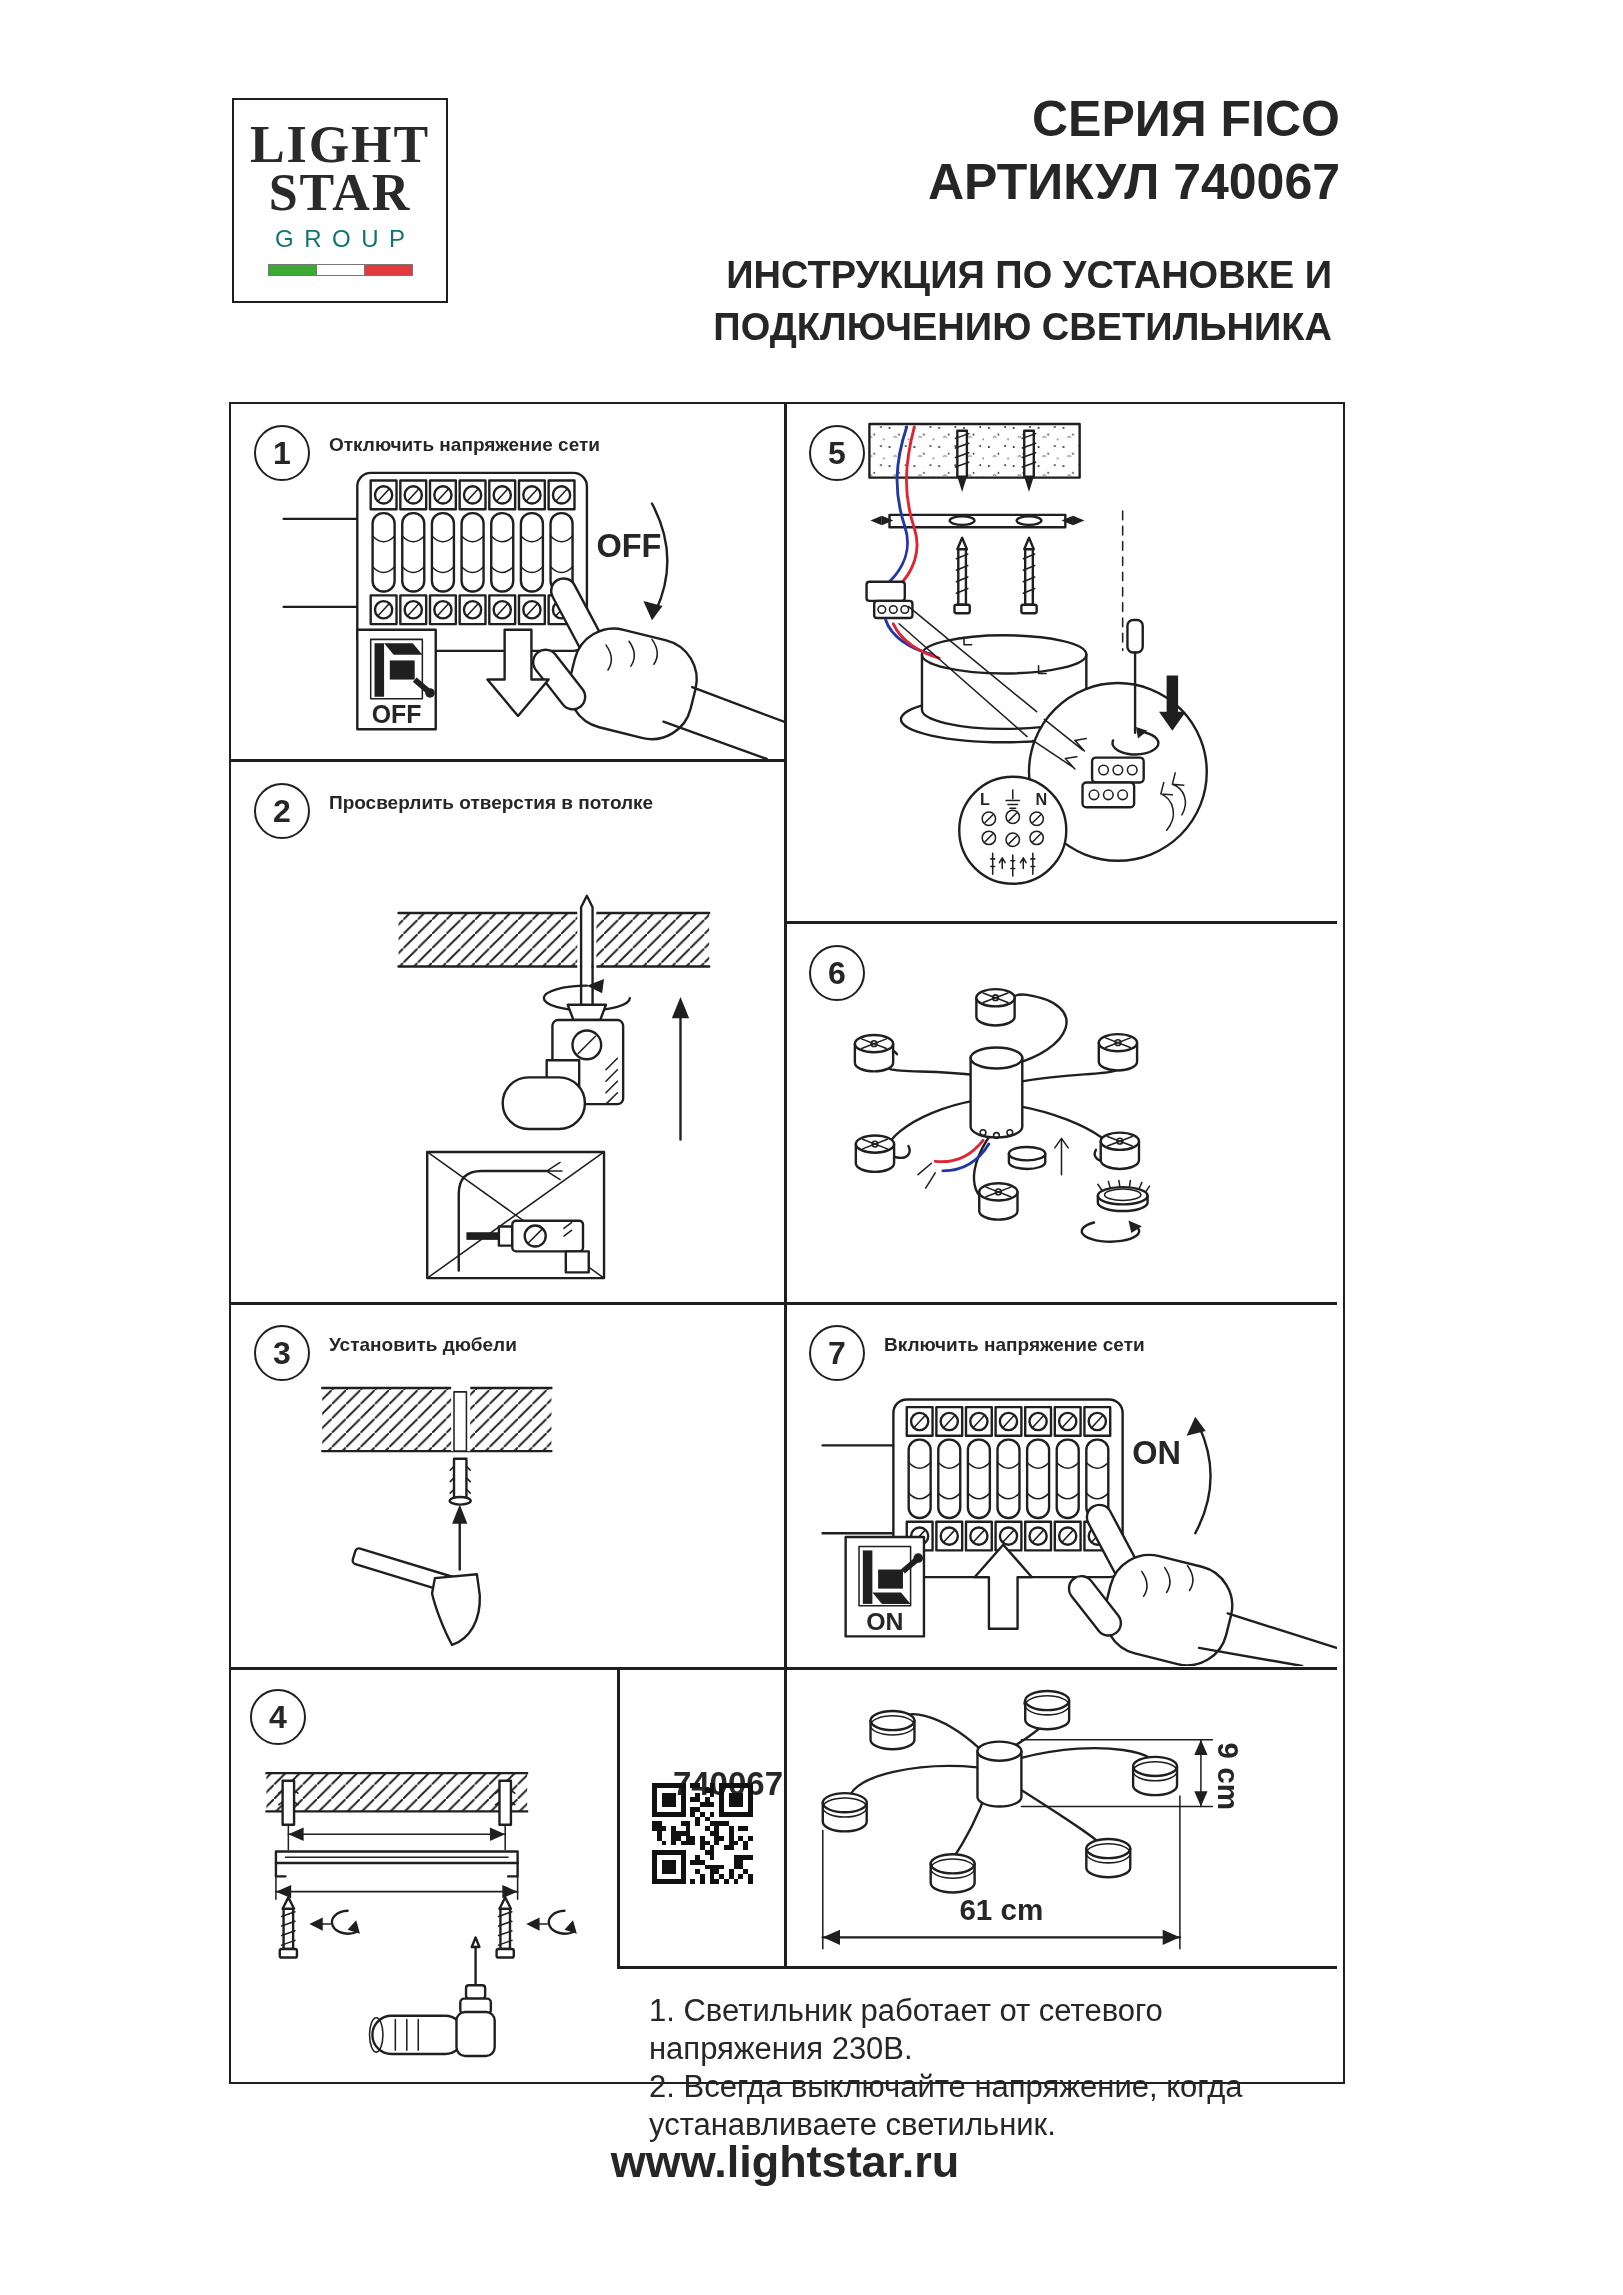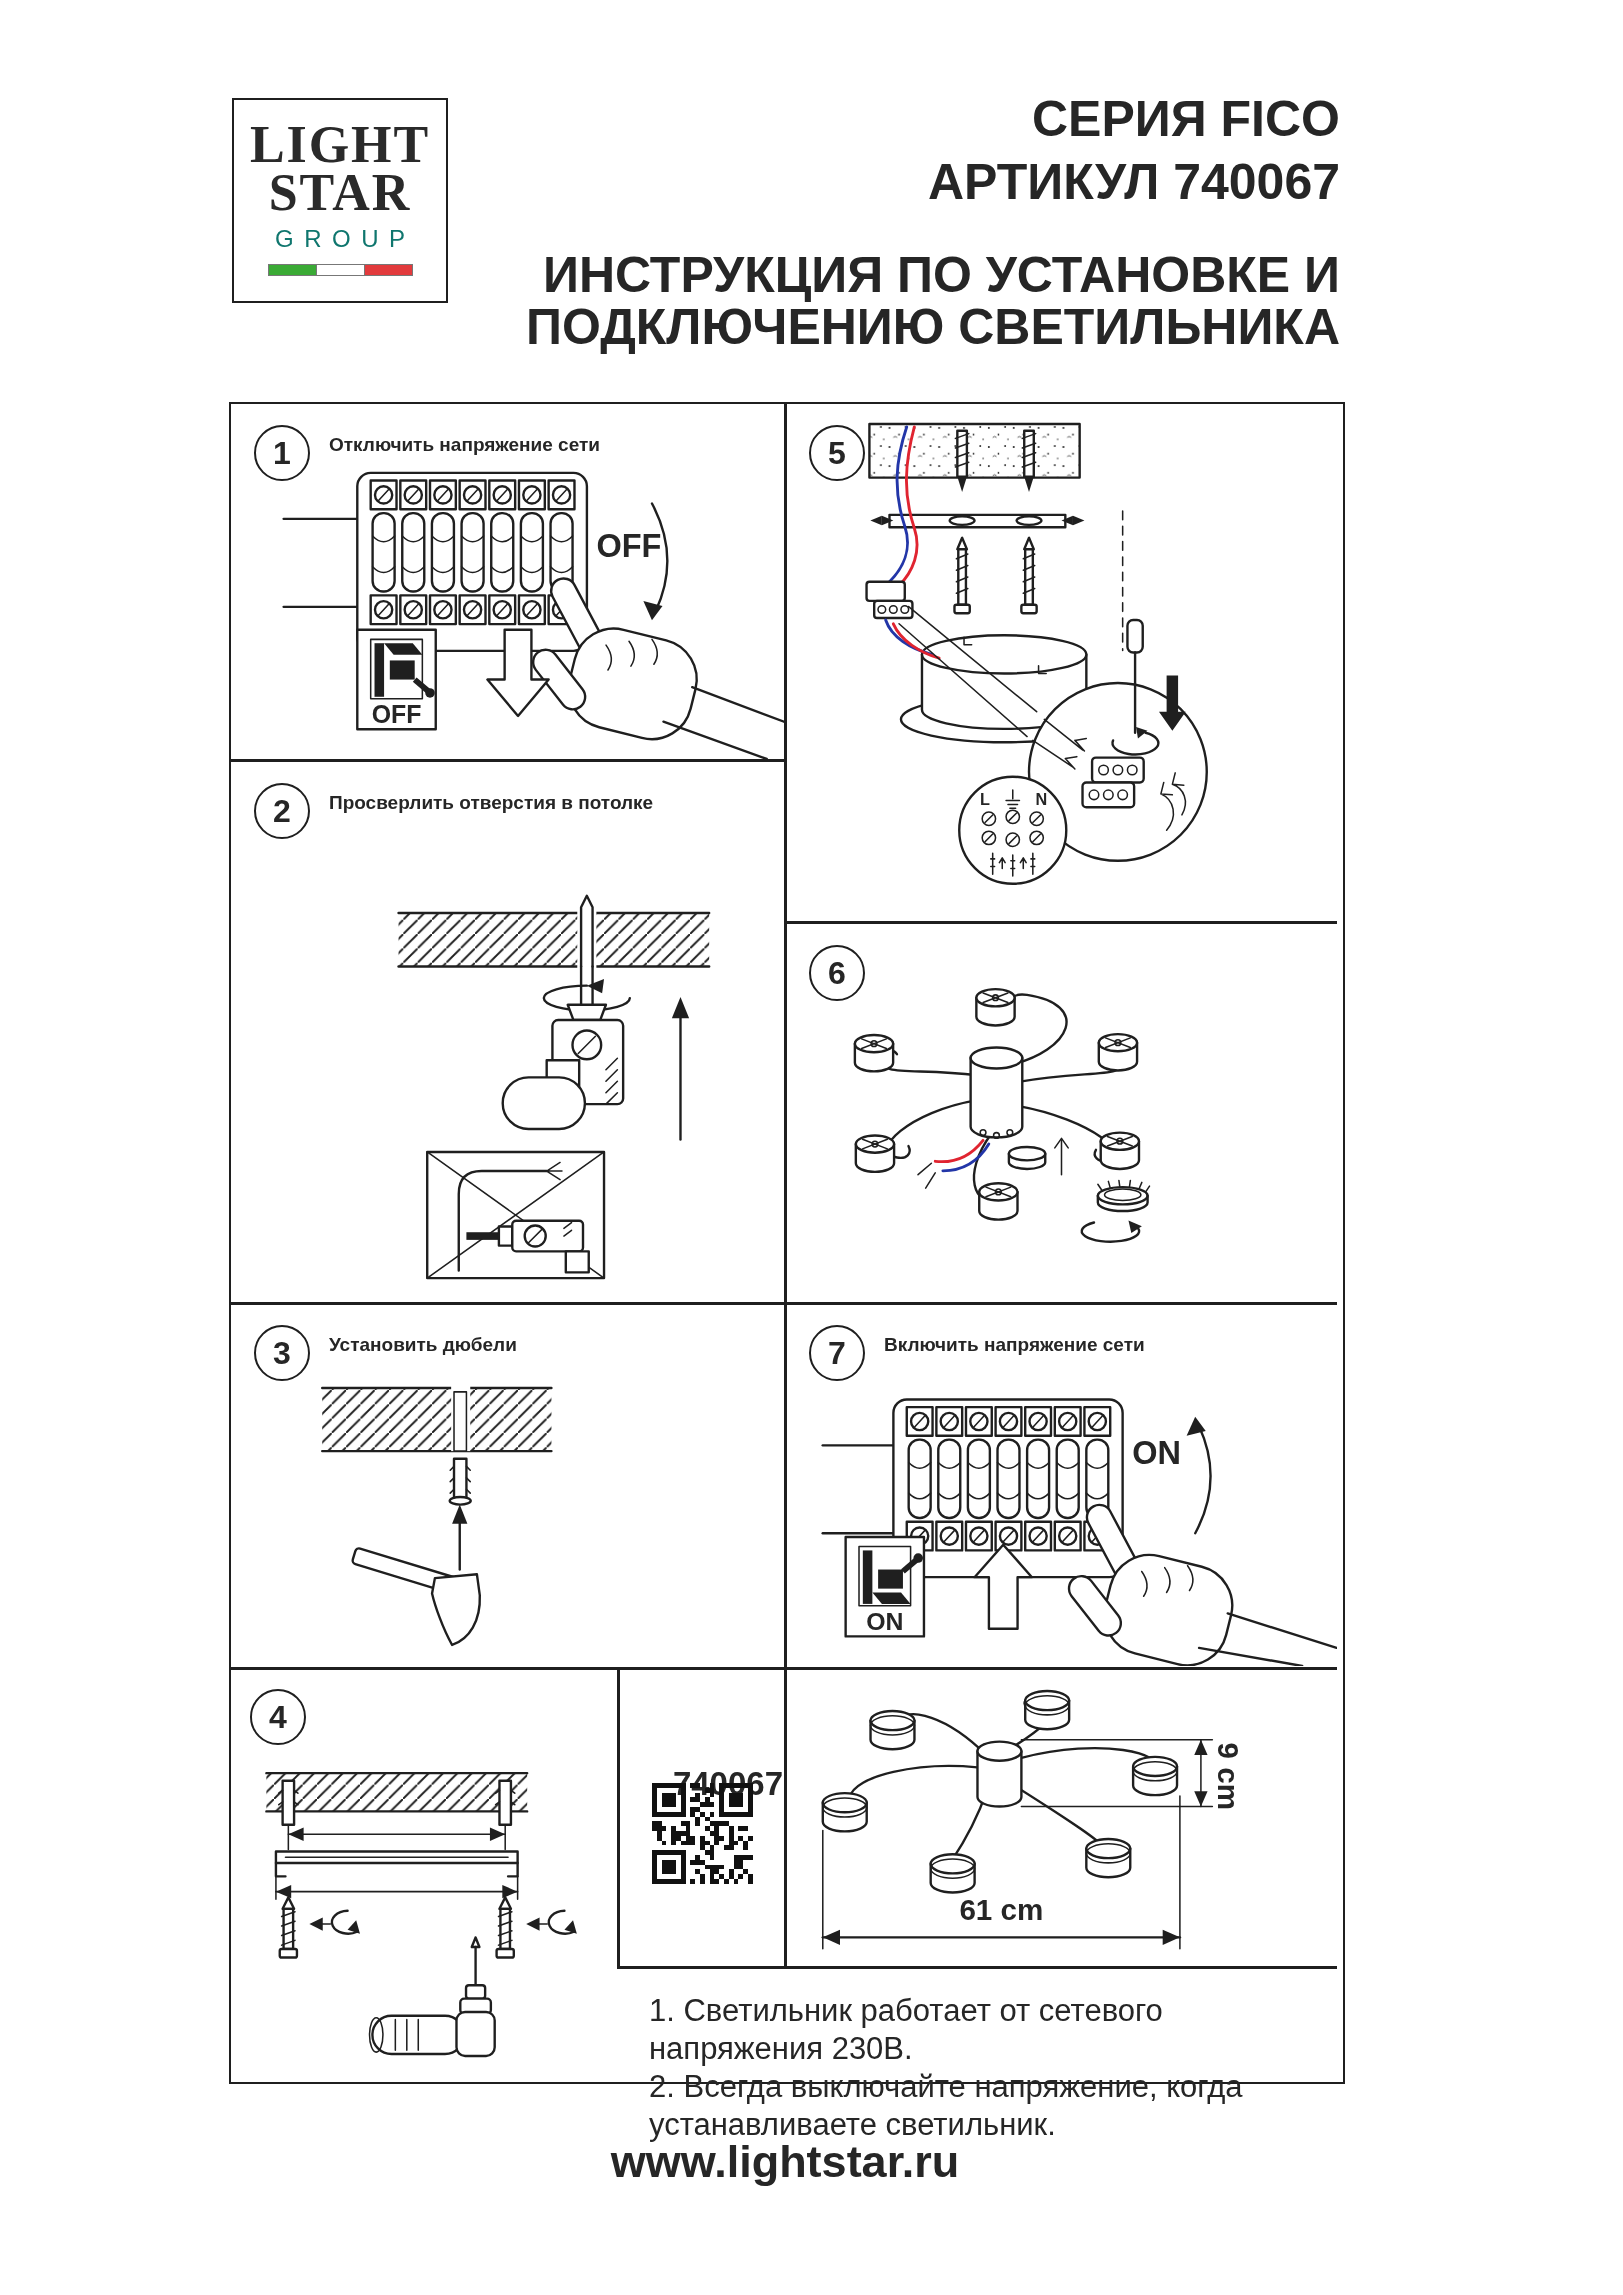--- a/index.html
+++ b/index.html
@@ -20,22 +20,22 @@
              line-height:48px;letter-spacing:1.9px;color:#2a2a2a;}
   .logo-word.first{margin-top:21px;}
   .logo-group{font-size:24px;letter-spacing:10.5px;margin-top:7.6px;color:#0f766e;text-indent:10.5px;}
   .flag{width:145px;height:12.4px;margin:11.5px auto 0;display:flex;}
   .flag span{flex:1;border:1px solid #777;}
   .flag .g{background:var(--flag-green);border-right:none;}
   .flag .w{background:#fff;}
   .flag .r{background:var(--flag-red);border-left:none;}
   .hdr-series{position:absolute;right:283px;top:88px;text-align:right;
               font-size:50px;font-weight:bold;line-height:63px;color:var(--txt);}
-  .hdr-title{position:absolute;right:283px;top:249px;text-align:right;
-             font-size:50px;font-weight:bold;line-height:52px;color:var(--txt);}
+  .hdr-title{position:absolute;right:291px;top:249px;text-align:right;
+             font-size:38px;font-weight:bold;line-height:52px;color:var(--txt);}
   
   .grid{position:absolute;left:229px;top:402px;width:1112px;height:1678px;
         border:2.9px solid var(--ink);}
   .ln{position:absolute;background:var(--ink);}
   .cell{position:absolute;}
   .cell svg{position:absolute;left:0;top:0;width:100%;height:100%;}
   .stepnum{position:absolute;left:23px;top:21px;width:52px;height:52px;border:2.9px solid var(--ink);
            border-radius:50%;text-align:center;line-height:52px;font-size:32px;font-weight:bold;}
   .steptitle{position:absolute;left:98px;top:30px;font-size:19px;font-weight:bold;white-space:nowrap;}
   

